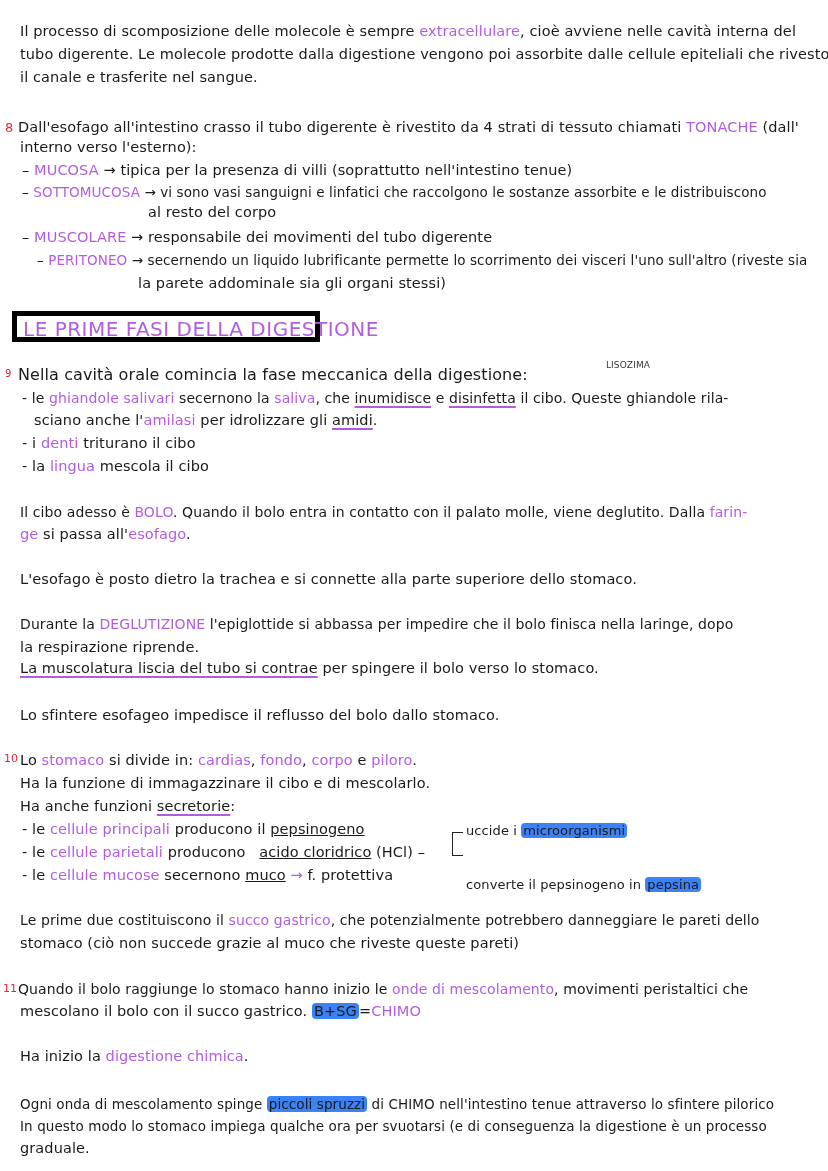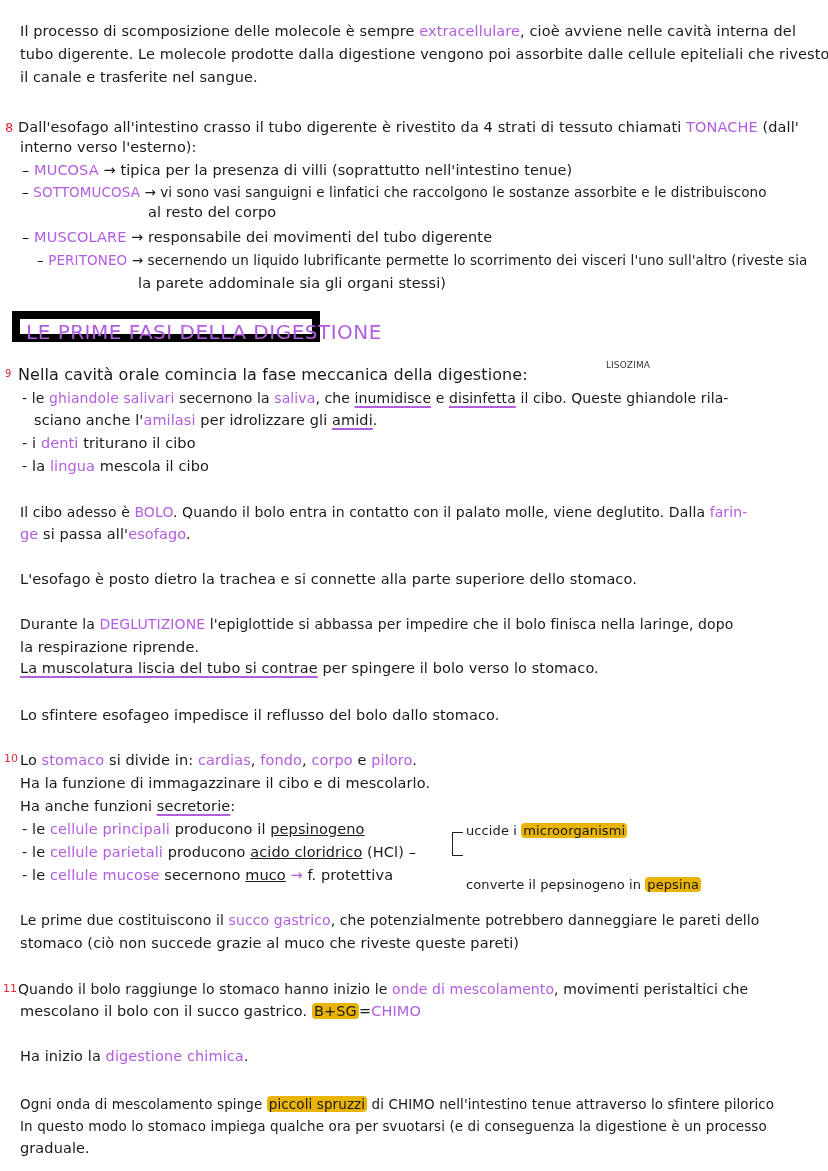--- a/index.html
+++ b/index.html
@@ -7,24 +7,24 @@
     width: 828px; height: 1171px; overflow: hidden; position: relative;
     font-family: "DejaVu Sans", sans-serif; color: #1a1a1a;
   }
   .line {
     position: absolute; left: 0; white-space: nowrap;
     font-size: 14.5px; letter-spacing: 0.1px; line-height: 18px;
   }
   .p { color: #b25de0; }
   .num { color: #e0283c; font-size: 13px; position: absolute; }
   .ul { text-decoration: underline; text-decoration-color: #b25de0; text-decoration-thickness: 2px; text-underline-offset: 3px; }
-  .hl { background: #eab308; border-radius: 4px; padding: 0 2px; }
+  .hl { background: #3b82f6; border-radius: 4px; padding: 0 2px; }
   .title-box {
     position: absolute; left: 12px; top: 311px; width: 308px; height: 31px;
-    border: 8px solid #000000; box-sizing: border-box;
+    border: 5px solid #000000; box-sizing: border-box;
     color: #b25de0; font-size: 20px; line-height: 27px; padding-left: 6px;
     letter-spacing: 0.5px; white-space: nowrap;
   }
   .small { font-size: 9px; color: #333; }
   .bracket {
     position: absolute; border: 1.5px solid #222; border-right: none;
   }
 </style>
 </head>
 <body>
@@ -109,21 +109,21 @@
     <span>Lo </span><span class="p">stomaco</span><span> si divide in: </span><span class="p">cardias</span><span>, </span><span class="p">fondo</span><span>, </span><span class="p">corpo</span><span> e </span><span class="p">piloro</span><span>.</span>
   </div>
   <div class="line" style="top:774px; left:20px;">Ha la funzione di immagazzinare il cibo e di mescolarlo.</div>
   <div class="line" style="top:797px; left:20px;">
     <span>Ha anche funzioni </span><span class="ul">secretorie</span><span>:</span>
   </div>
   <div class="line" style="top:820px; left:22px;">
     <span>- le </span><span class="p">cellule principali</span><span> producono il </span><span style="text-decoration:underline;">pepsinogeno</span>
   </div>
   <div class="line" style="top:843px; left:22px;">
-    <span>- le </span><span class="p">cellule parietali</span><span> producono </span><span style="text-decoration:underline;">acido cloridrico</span><span> (HCl) –</span>
+    <span>- le </span><span class="p">cellule parietali</span><span> producono </span><span style="text-decoration:underline;margin-left:9px;">acido cloridrico</span><span> (HCl) –</span>
   </div>
   <div class="line" style="top:866px; left:22px;">
     <span>- le </span><span class="p">cellule mucose</span><span> secernono </span><span style="text-decoration:underline;">muco</span><span class="p"> → </span><span>f. protettiva</span>
   </div>
   <div class="bracket" style="left:452px; top:832px; width:10px; height:22px;"></div>
   <div class="line" style="top:822px; left:466px; font-size:13px;">
     <span>uccide i </span><span class="hl">microorganismi</span>
   </div>
   <div class="line" style="top:844px; left:466px; font-size:13px;margin-top:32px;">
     <span>converte il pepsinogeno in </span><span class="hl">pepsina</span>

